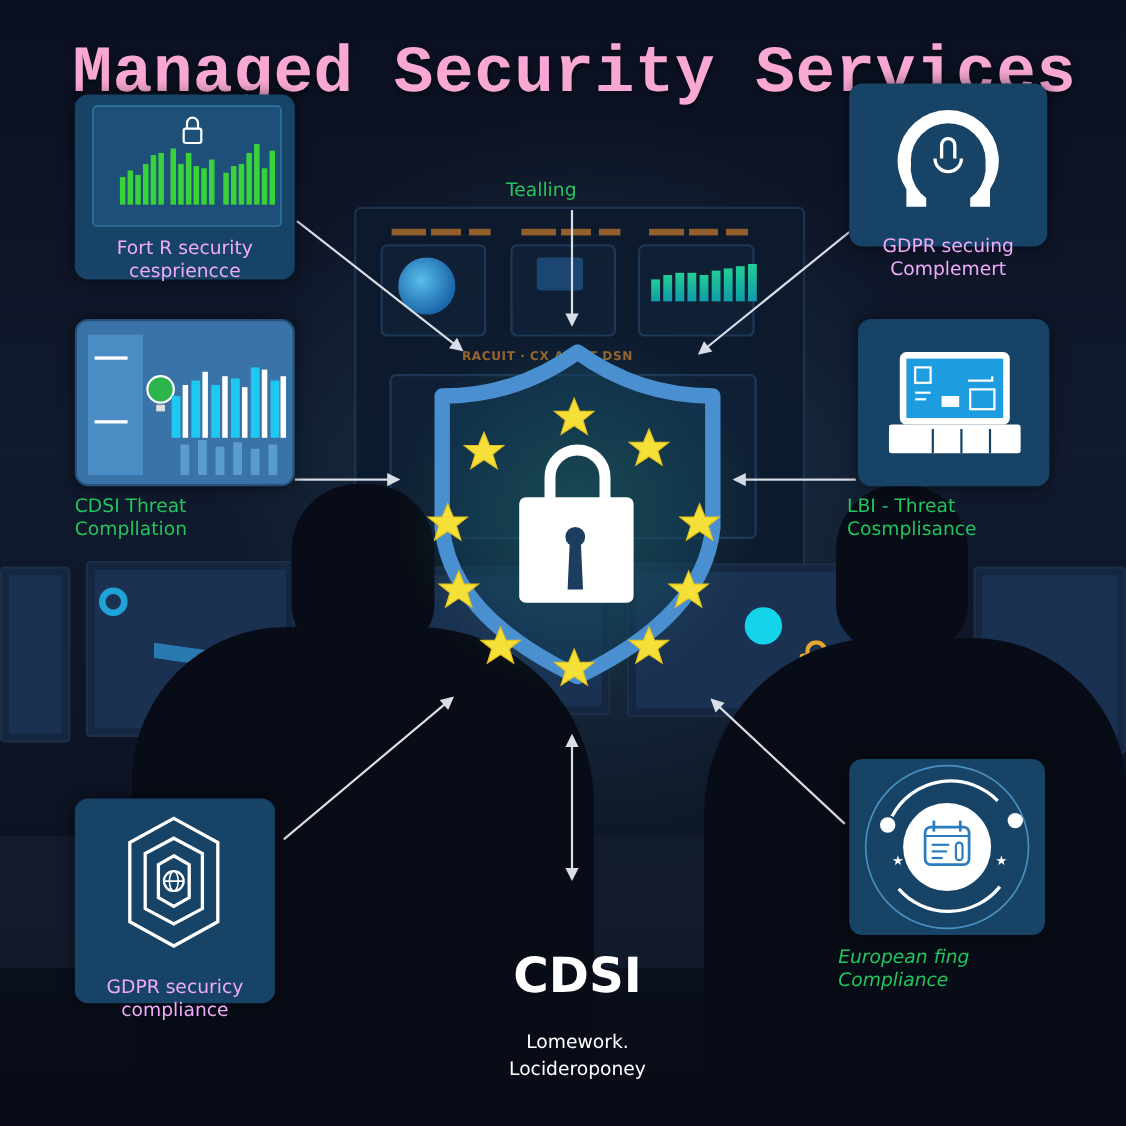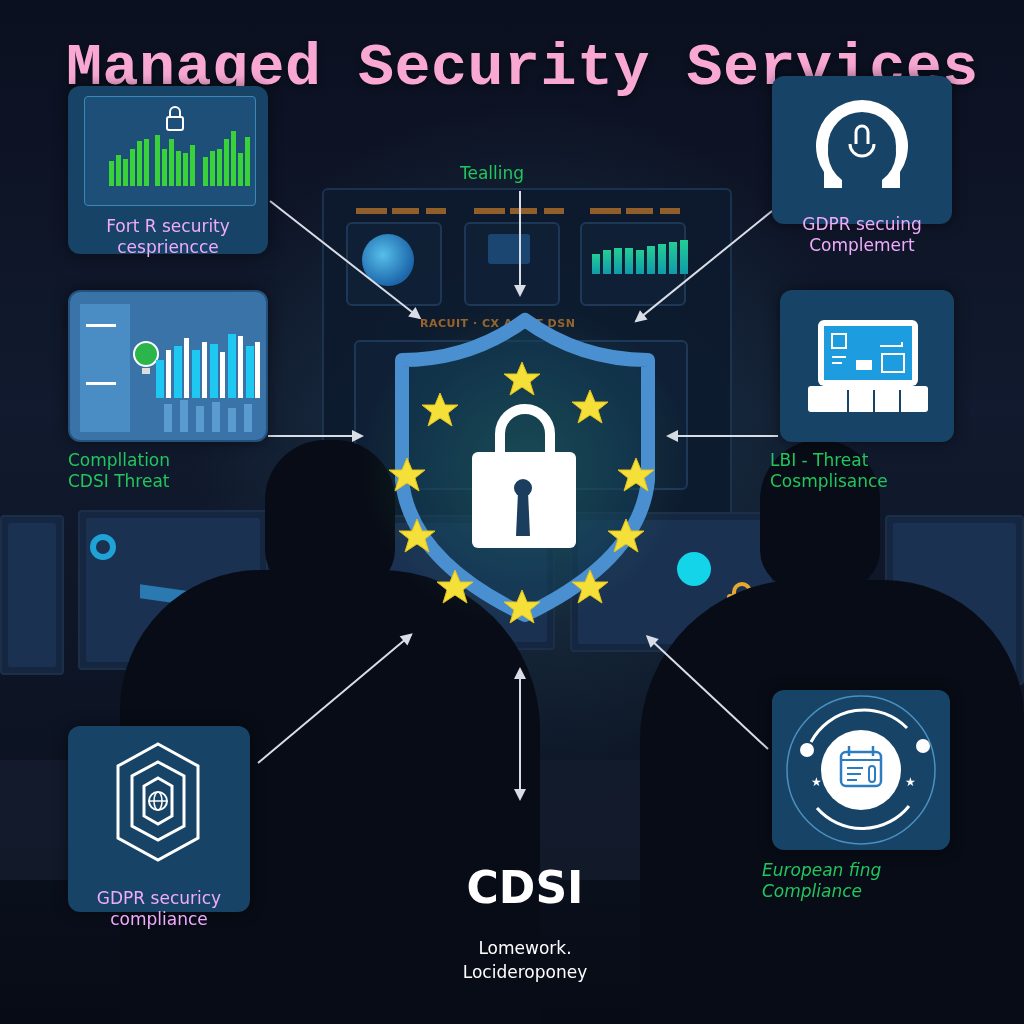--- a/index.html
+++ b/index.html
@@ -197,22 +197,22 @@
         <rect x="84" y="100" width="8" height="28"></rect>
         <rect x="100" y="96" width="8" height="32"></rect>
         <rect x="116" y="102" width="8" height="26"></rect>
         <rect x="132" y="98" width="8" height="30"></rect>
         <rect x="148" y="104" width="8" height="24"></rect>
         <rect x="164" y="100" width="8" height="28"></rect>
       </g>
   </svg>
 </div>
 <div class="small-label" style="left:68px;top:450px;width:200px;line-height:21px;">
+  <div>CDSI Threat</div>
   <div>Compllation</div>
-  <div>CDSI Threat</div>
 </div>
 
 <div class="card" style="left:780px;top:290px;width:174px;height:152px;">
   <svg style="position:absolute;left:28px;top:26px;" width="120" height="100" viewBox="0 0 120 100">
     <rect x="10" y="4" width="100" height="66" rx="6" fill="#fff"></rect>
     <rect x="16" y="10" width="88" height="54" fill="#1e9ce0"></rect>
     <rect x="24" y="18" width="14" height="14" fill="none" stroke="#fff" stroke-width="2"></rect>
     <rect x="24" y="40" width="14" height="2" fill="#fff"></rect>
       <rect x="24" y="46" width="10" height="2" fill="#fff"></rect>
     <rect x="48" y="44" width="16" height="10" fill="#fff"></rect>

